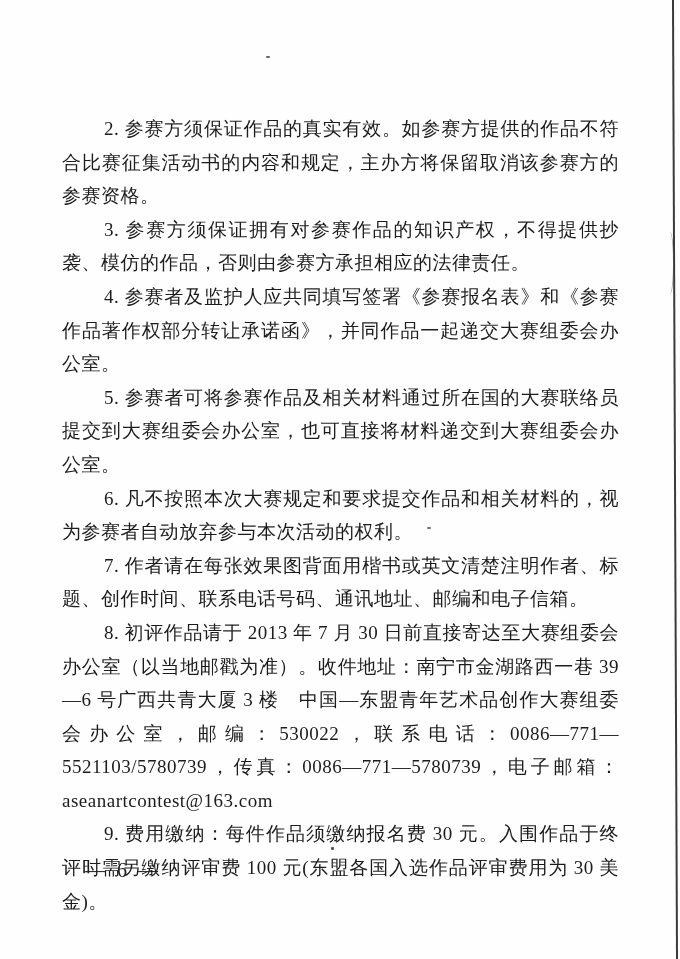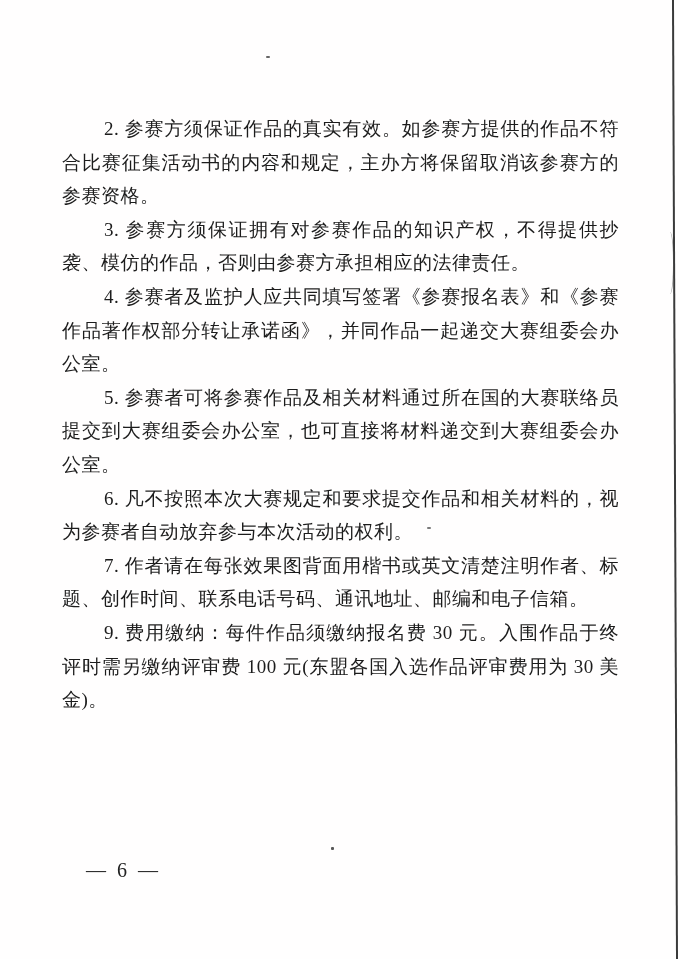--- a/index.html
+++ b/index.html
@@ -79,20 +79,21 @@
 <div class="page">
 
   <div class="content">
 
   <p class="para">2. 参赛方须保证作品的真实有效。如参赛方提供的作品不符合比赛征集活动书的内容和规定，主办方将保留取消该参赛方的参赛资格。</p>
       <p class="para">3. 参赛方须保证拥有对参赛作品的知识产权，不得提供抄袭、模仿的作品，否则由参赛方承担相应的法律责任。</p>
       <p class="para">4. 参赛者及监护人应共同填写签署《参赛报名表》和《参赛作品著作权部分转让承诺函》，并同作品一起递交大赛组委会办公室。</p>
       <p class="para">5. 参赛者可将参赛作品及相关材料通过所在国的大赛联络员提交到大赛组委会办公室，也可直接将材料递交到大赛组委会办公室。</p>
       <p class="para">6. 凡不按照本次大赛规定和要求提交作品和相关材料的，视为参赛者自动放弃参与本次活动的权利。</p>
       <p class="para">7. 作者请在每张效果图背面用楷书或英文清楚注明作者、标题、创作时间、联系电话号码、通讯地址、邮编和电子信箱。</p>
+      <p class="para">8. 初评作品请于 2013 年 7 月 30 日前直接寄达至大赛组委会办公室（以当地邮戳为准）。收件地址：南宁市金湖路西一巷 39—6 号广西共青大厦 3 楼　中国—东盟青年艺术品创作大赛组委会办公室，邮编：530022，联系电话：0086—771—5521103/5780739，传真：0086—771—5780739，电子邮箱：aseanartcontest@163.com</p>
       <p class="para">9. 费用缴纳：每件作品须缴纳报名费 30 元。入围作品于终评时需另缴纳评审费 100 元(东盟各国入选作品评审费用为 30 美金)。</p>
     </div>
 
   <div class="page-num">— 6 —</div>
 
   <div class="edge-line"></div>
   <div class="edge-hair"></div>
   <div class="speck speck-1"></div>
   <div class="speck speck-2"></div>
   <div class="speck speck-3"></div>

